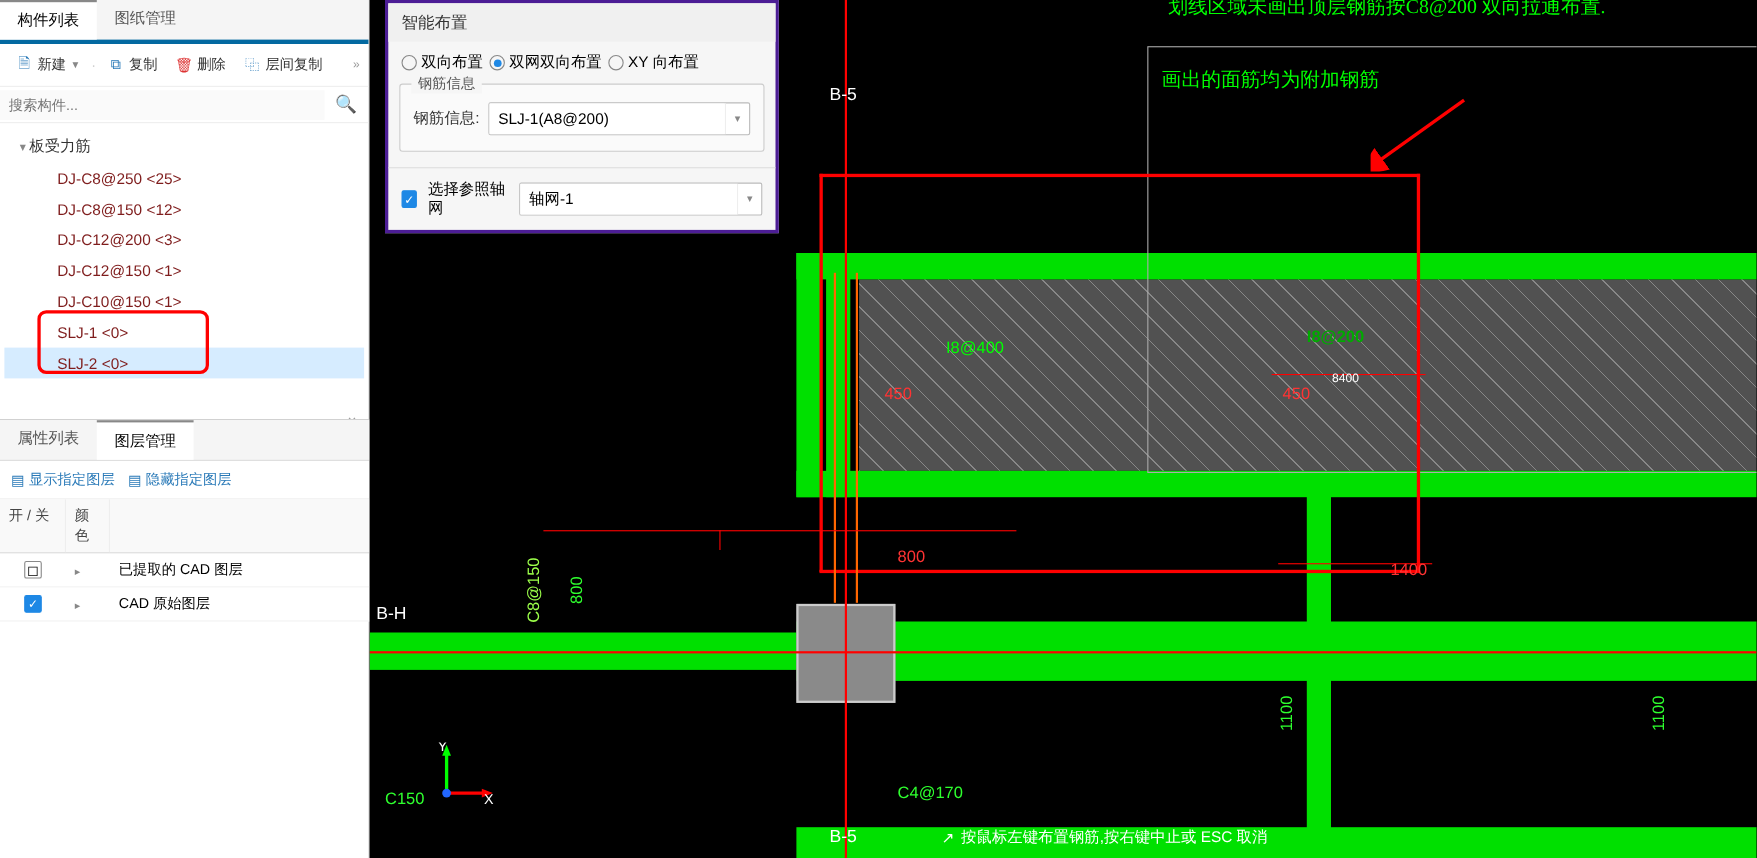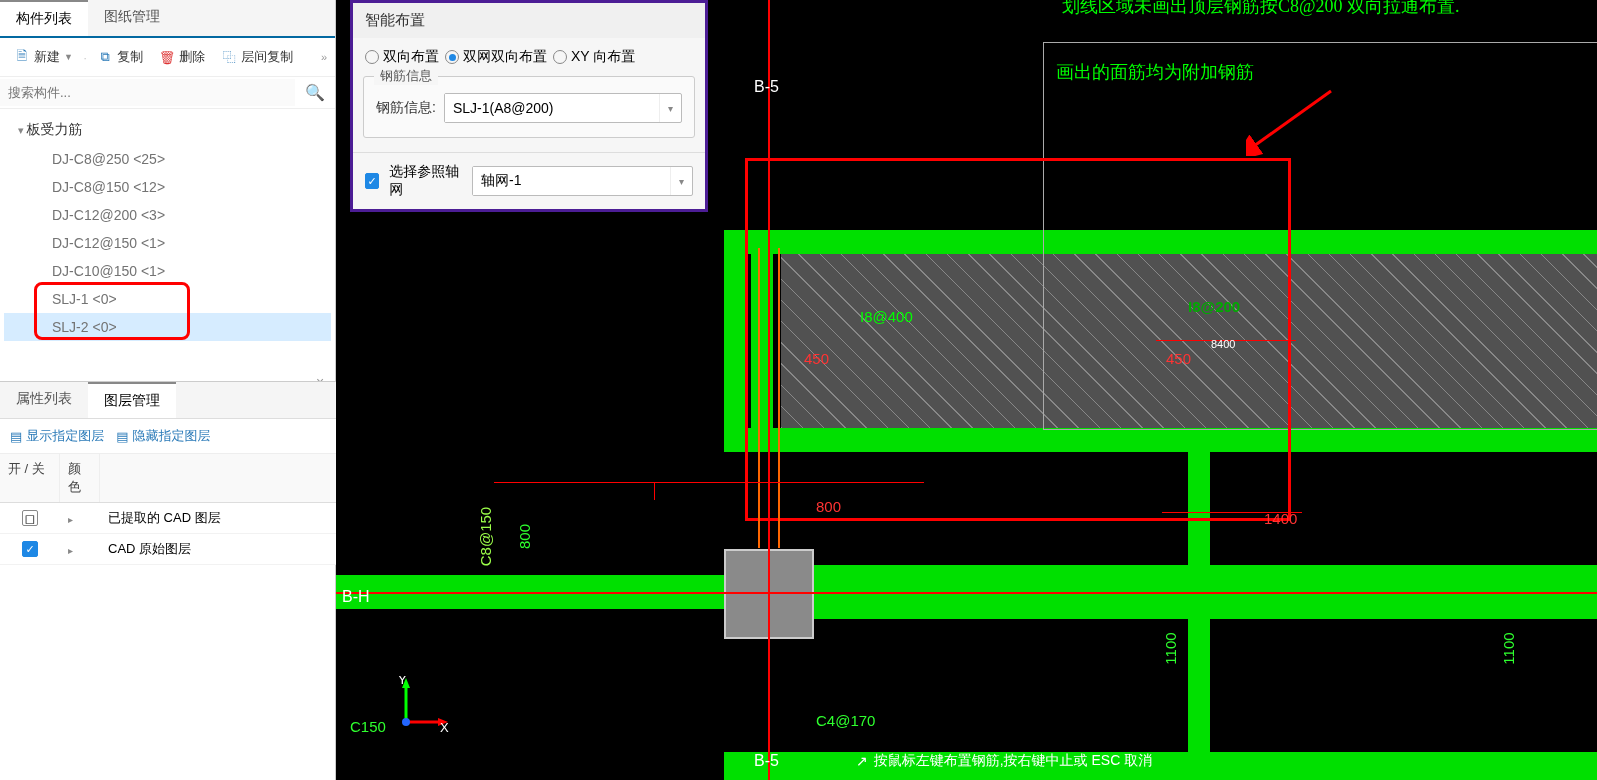--- a/index.html
+++ b/index.html
@@ -1,34 +1,34 @@
 <!DOCTYPE html>
 <html><head>
 <meta charset="utf-8">
 <style>
 * { box-sizing: border-box; margin: 0; padding: 0; font-family: "Microsoft YaHei", Arial, sans-serif; }
 body { width: 1597px; height: 780px; overflow: hidden; background: #000; position: relative; }
 
 
 .left-panel { position: absolute; left: 0; top: 0; width: 336px; height: 780px; background: #fff; border-right: 1px solid #ccc; }
-.tabs-top { display: flex; background: #f5f5f5; border-bottom: 2px solid #0369a1; }
+.tabs-top { display: flex; background: #f5f5f5; border-bottom: 4px solid #0369a1; }
 .tab { padding: 8px 16px; font-size: 14px; cursor: pointer; color: #555; }
 .tab.active { background: #fff; border-top: 2px solid #888; color: #000; }
 .toolbar { display: flex; align-items: center; padding: 6px 8px; gap: 4px; border-bottom: 1px solid #eee; font-size: 13px; }
 .toolbar-btn { display: flex; align-items: center; gap: 4px; padding: 4px 6px; cursor: pointer; color: #333; }
 .toolbar-btn .icon { width: 16px; height: 16px; display: inline-flex; align-items: center; justify-content: center; }
 .sep { color: #ccc; }
 .search-row { display: flex; align-items: center; border-bottom: 1px solid #eee; }
 .search-input { flex: 1; border: none; padding: 6px 8px; font-size: 13px; outline: none; background: #fafafa; }
 .search-icon { padding: 6px 10px; color: #888; cursor: pointer; }
 
 .tree { padding: 6px 4px; font-size: 14px; }
 .tree-header { padding: 6px 14px; color: #333; }
 .tree-header::before { content: "▾ "; color: #888; font-size: 11px; }
-.tree-item { padding: 6px 14px 6px 48px; cursor: pointer; color: #737373; }
+.tree-item { padding: 6px 14px 6px 48px; cursor: pointer; color: #7f1d1d; }
 .tree-item.selected { background: #d6ecff; }
 
 .red-box { position: absolute; border: 3px solid #ff0000; border-radius: 8px; pointer-events: none; }
 
 
 .lower-left { position: absolute; left: 0; top: 381px; width: 336px; background: #fff; border-top: 1px solid #ccc; }
 .lower-tabs { display: flex; background: #f5f5f5; border-bottom: 1px solid #ddd; }
 .layer-toolbar { display: flex; gap: 12px; padding: 8px 10px; font-size: 13px; border-bottom: 1px solid #eee; }
 .layer-btn { display: flex; align-items: center; gap: 4px; cursor: pointer; color: #2a7ab8; }
 .layer-table-header { display: flex; background: #f9f9f9; border-bottom: 1px solid #ddd; font-size: 13px; color: #444; }
@@ -181,21 +181,21 @@
   <div class="red-line" style="left:409px; top:158px; width:546px; height:3px;"></div>
   <div class="red-line" style="left:409px; top:158px; width:3px; height:362px;"></div>
   <div class="red-line" style="left:409px; top:518px; width:546px; height:3px;"></div>
   <div class="red-line" style="left:952px; top:158px; width:3px; height:362px;"></div>
 
   <div class="red-line" style="left:432px; top:0; width:2px; height:780px;"></div>
   <div class="axis-label" style="left:418px; top:78px;">B-5</div>
   <div class="axis-label" style="left:418px; top:752px;">B-5</div>
 
   <div class="red-line" style="left:0px; top:592px; width:1261px; height:2px;"></div>
-  <div class="axis-label" style="left:6px; top:588px;">B-H</div>
+  <div class="axis-label" style="left:6px; top:550px;">B-H</div>
 
   <div class="orange-line" style="left:422px; top:248px; width:2px; height:300px;"></div>
   <div class="orange-line" style="left:442px; top:248px; width:2px; height:300px;"></div>
 
   <div class="red-line" style="left:158px; top:482px; width:430px; height:1px;"></div>
   <div class="red-line" style="left:318px; top:482px; width:1px; height:18px;"></div>
   <div class="red-line" style="left:820px; top:340px; width:140px; height:1px;"></div>
   <div class="red-line" style="left:826px; top:512px; width:140px; height:1px;"></div>
 
   <div class="canvas-text" style="left:726px; top:-6px;">划线区域未画出顶层钢筋按C8@200 双向拉通布置.</div>

